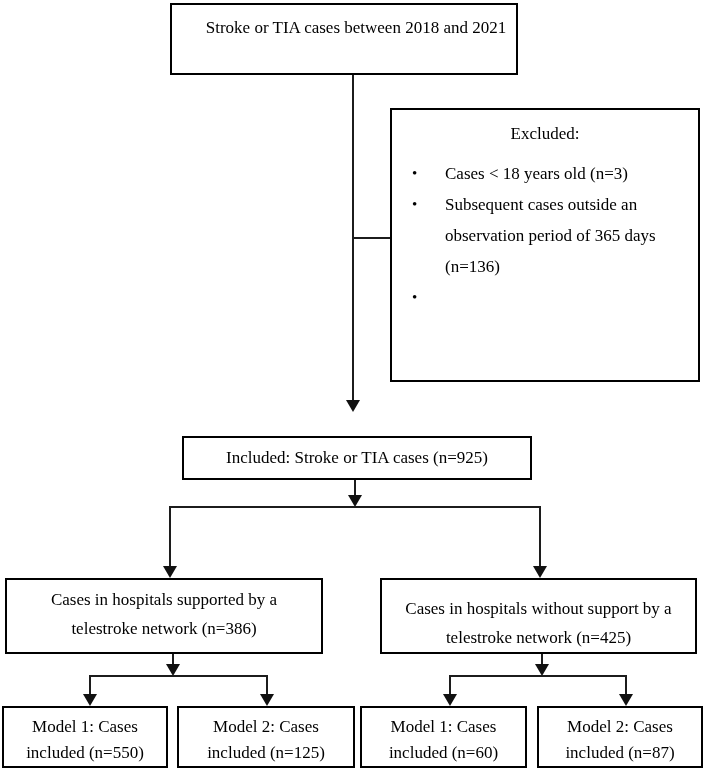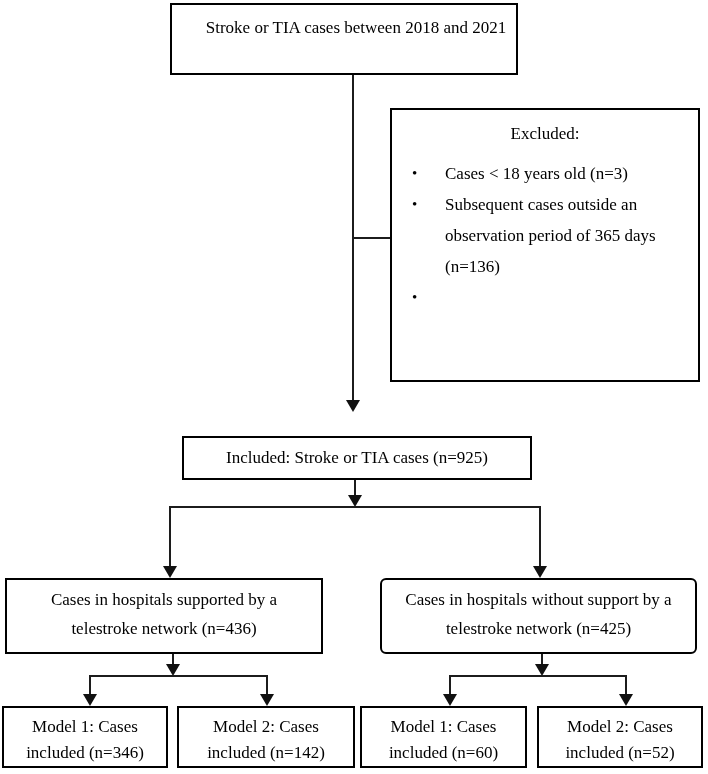--- a/index.html
+++ b/index.html
@@ -25,21 +25,21 @@
   .excluded-box { left:390px; top:108px; width:310px; height:274px; text-align:left; }
   .excluded-title { text-align:center; margin-top:13px; line-height:22px; }
   .excluded-list { margin-top:13px; padding-left:20px; }
   .ex-item { display:flex; line-height:31px; }
   .ex-bullet { width:33px; flex:0 0 33px; font-size:15px; }
   .ex-text { max-width:238px; }
   
   .included-box { left:182px; top:436px; width:350px; height:44px; line-height:40px; }
   
   .branch-left  { left:5px;   top:578px; width:318px; height:76px; padding:5px 10px 8px 10px; line-height:29px; }
-  .branch-right { left:380px; top:578px; width:317px; height:76px; padding:5px 10px 0 10px; line-height:29px;border-radius:6px; }
+  .branch-right { left:380px; top:578px; width:317px; height:76px; padding:14px 10px 0 10px; line-height:29px; }
   
   .model-box { top:706px; height:62px; padding-top:6px; line-height:26px; }
   .model-a { left:2px;   width:166px; }
   .model-b { left:177px; width:178px; }
   .model-c { left:360px; width:167px; }
   .model-d { left:537px; width:166px; }
 </style>
 </head>
 <body>
 
@@ -93,37 +93,37 @@
       </div>
     </div>
   </div>
 
   <div class="box included-box">
     <span>Included: Stroke or TIA cases (n=925)</span>
   </div>
 
   <div class="box branch-left">
     <div>Cases in hospitals supported by a</div>
-    <div>telestroke network (n=436)</div>
+    <div>telestroke network (n=386)</div>
   </div>
   <div class="box branch-right">
     <div>Cases in hospitals without support by a</div>
     <div>telestroke network (n=425)</div>
   </div>
 
   <div class="box model-box model-a">
     <div>Model 1: Cases</div>
-    <div>included (n=346)</div>
+    <div>included (n=550)</div>
   </div>
   <div class="box model-box model-b">
     <div>Model 2: Cases</div>
-    <div>included (n=142)</div>
+    <div>included (n=125)</div>
   </div>
   <div class="box model-box model-c">
     <div>Model 1: Cases</div>
     <div>included (n=60)</div>
   </div>
   <div class="box model-box model-d">
     <div>Model 2: Cases</div>
-    <div>included (n=52)</div>
+    <div>included (n=87)</div>
   </div>
 
 </div>
 
 </body></html>

